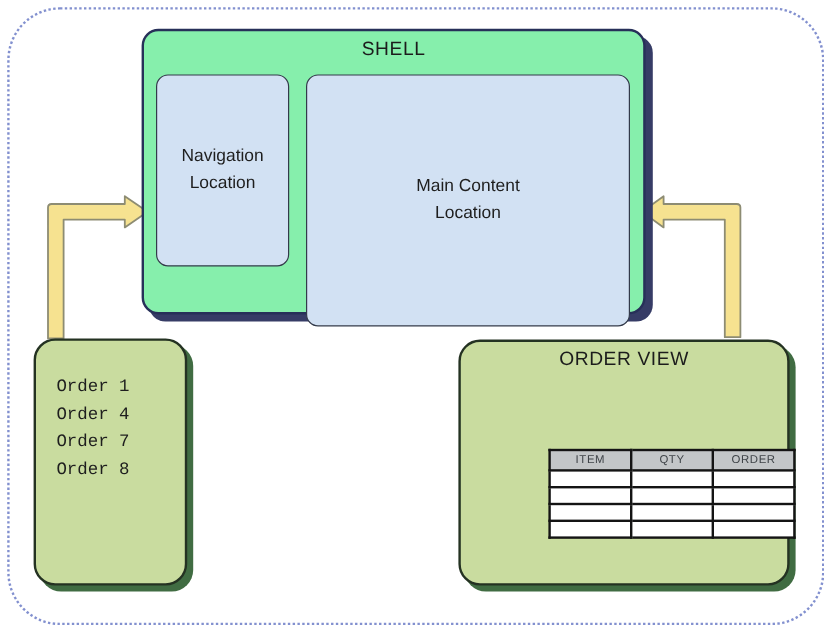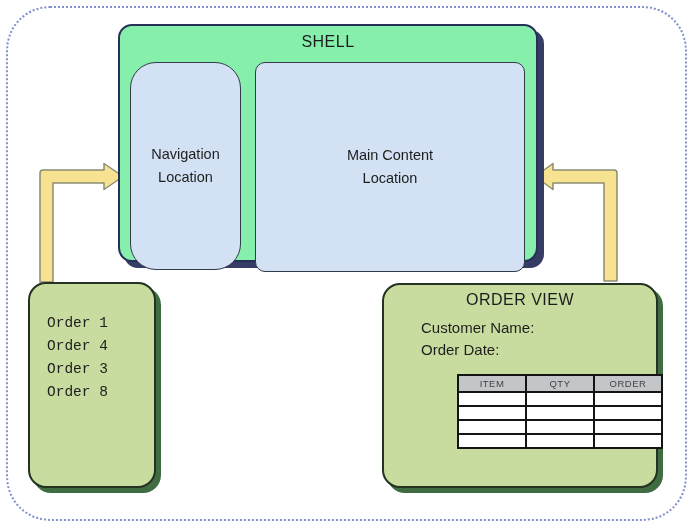--- a/index.html
+++ b/index.html
@@ -42,21 +42,21 @@
     border: 1.5px solid #333a4a;
     border-radius: 10px;
     box-sizing: border-box;
     display: flex;
     align-items: center;
     justify-content: center;
     text-align: center;
     font-size: 14.5px;
     line-height: 23px;
   }
-  .panel-nav  { left: 10px;  top: 36px; width: 111px; height: 208px; border-radius: 26px; }
+  .panel-nav  { left: 10px;  top: 36px; width: 111px; height: 160px; }
   .panel-main { left: 135px; top: 36px; width: 270px; height: 210px; }
   .two-line { white-space: pre-line; }
   
   .green-box {
     position: absolute;
     background: #c9dc9f;
     border: 2px solid #243222;
     border-radius: 18px;
     box-shadow: 5px 5px 0 #406c42;
     box-sizing: border-box;
@@ -140,31 +140,27 @@
     <div class="panel panel-main">
       <span class="two-line">Main Content
 Location</span>
     </div>
   </div>
 
   <div class="green-box orders-box">
     <div class="orders-list">
       <div>Order 1</div>
       <div>Order 4</div>
-      <div>Order 3</div>
+      <div>Order 7</div>
       <div>Order 8</div>
     </div>
   </div>
 
   <div class="green-box orderview-box">
     <div class="orderview-title">ORDER VIEW</div>
-    <div class="orderview-labels">
-      <div>Customer Name:</div>
-      <div>Order Date:</div>
-    </div>
     <table class="order-table">
       <thead>
         <tr>
           <th>ITEM</th>
           <th>QTY</th>
           <th>ORDER</th>
         </tr>
       </thead>
       <tbody>
         <tr>

